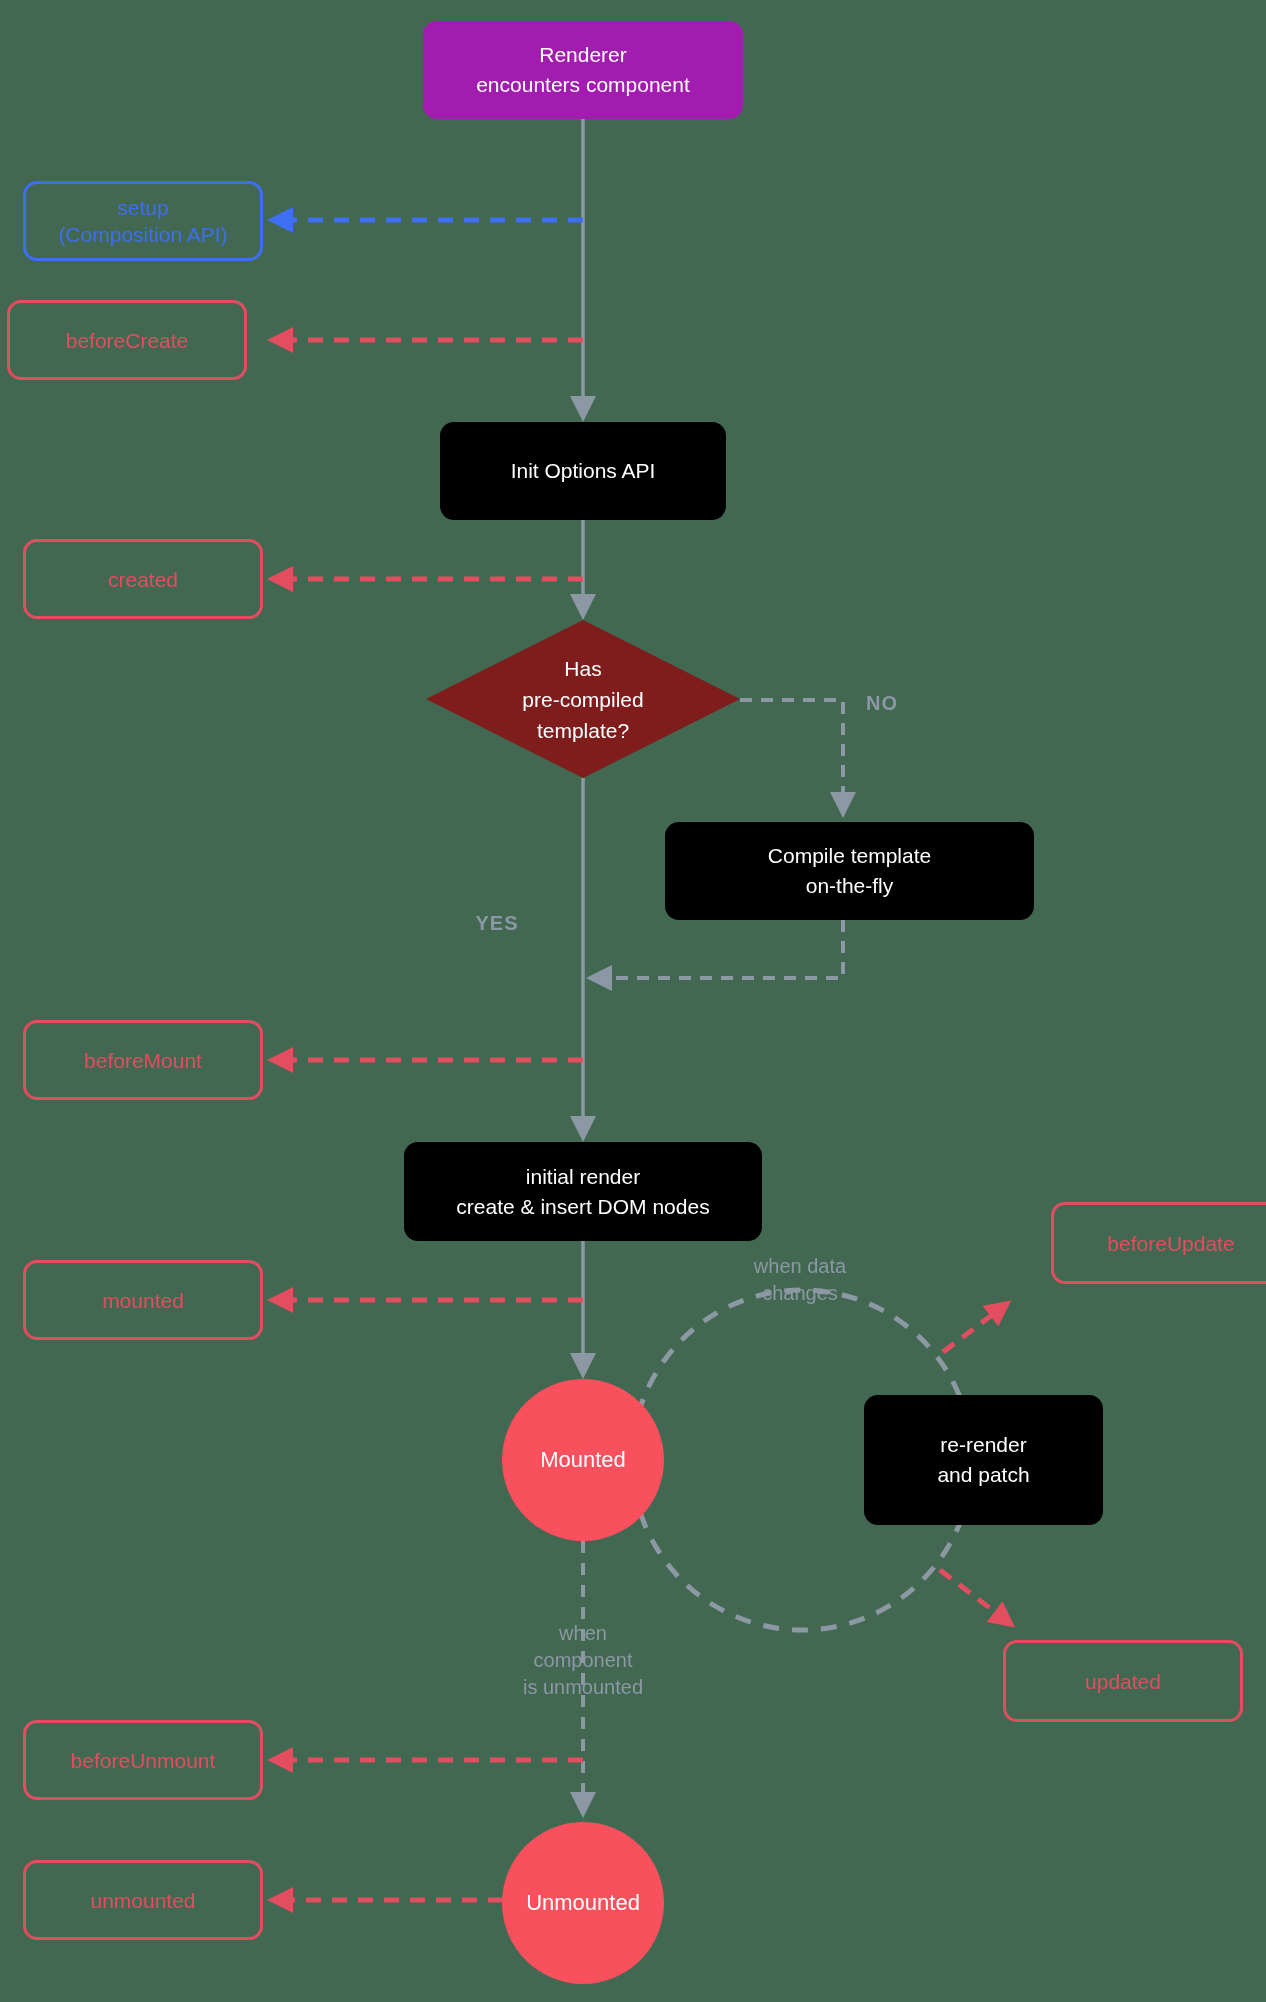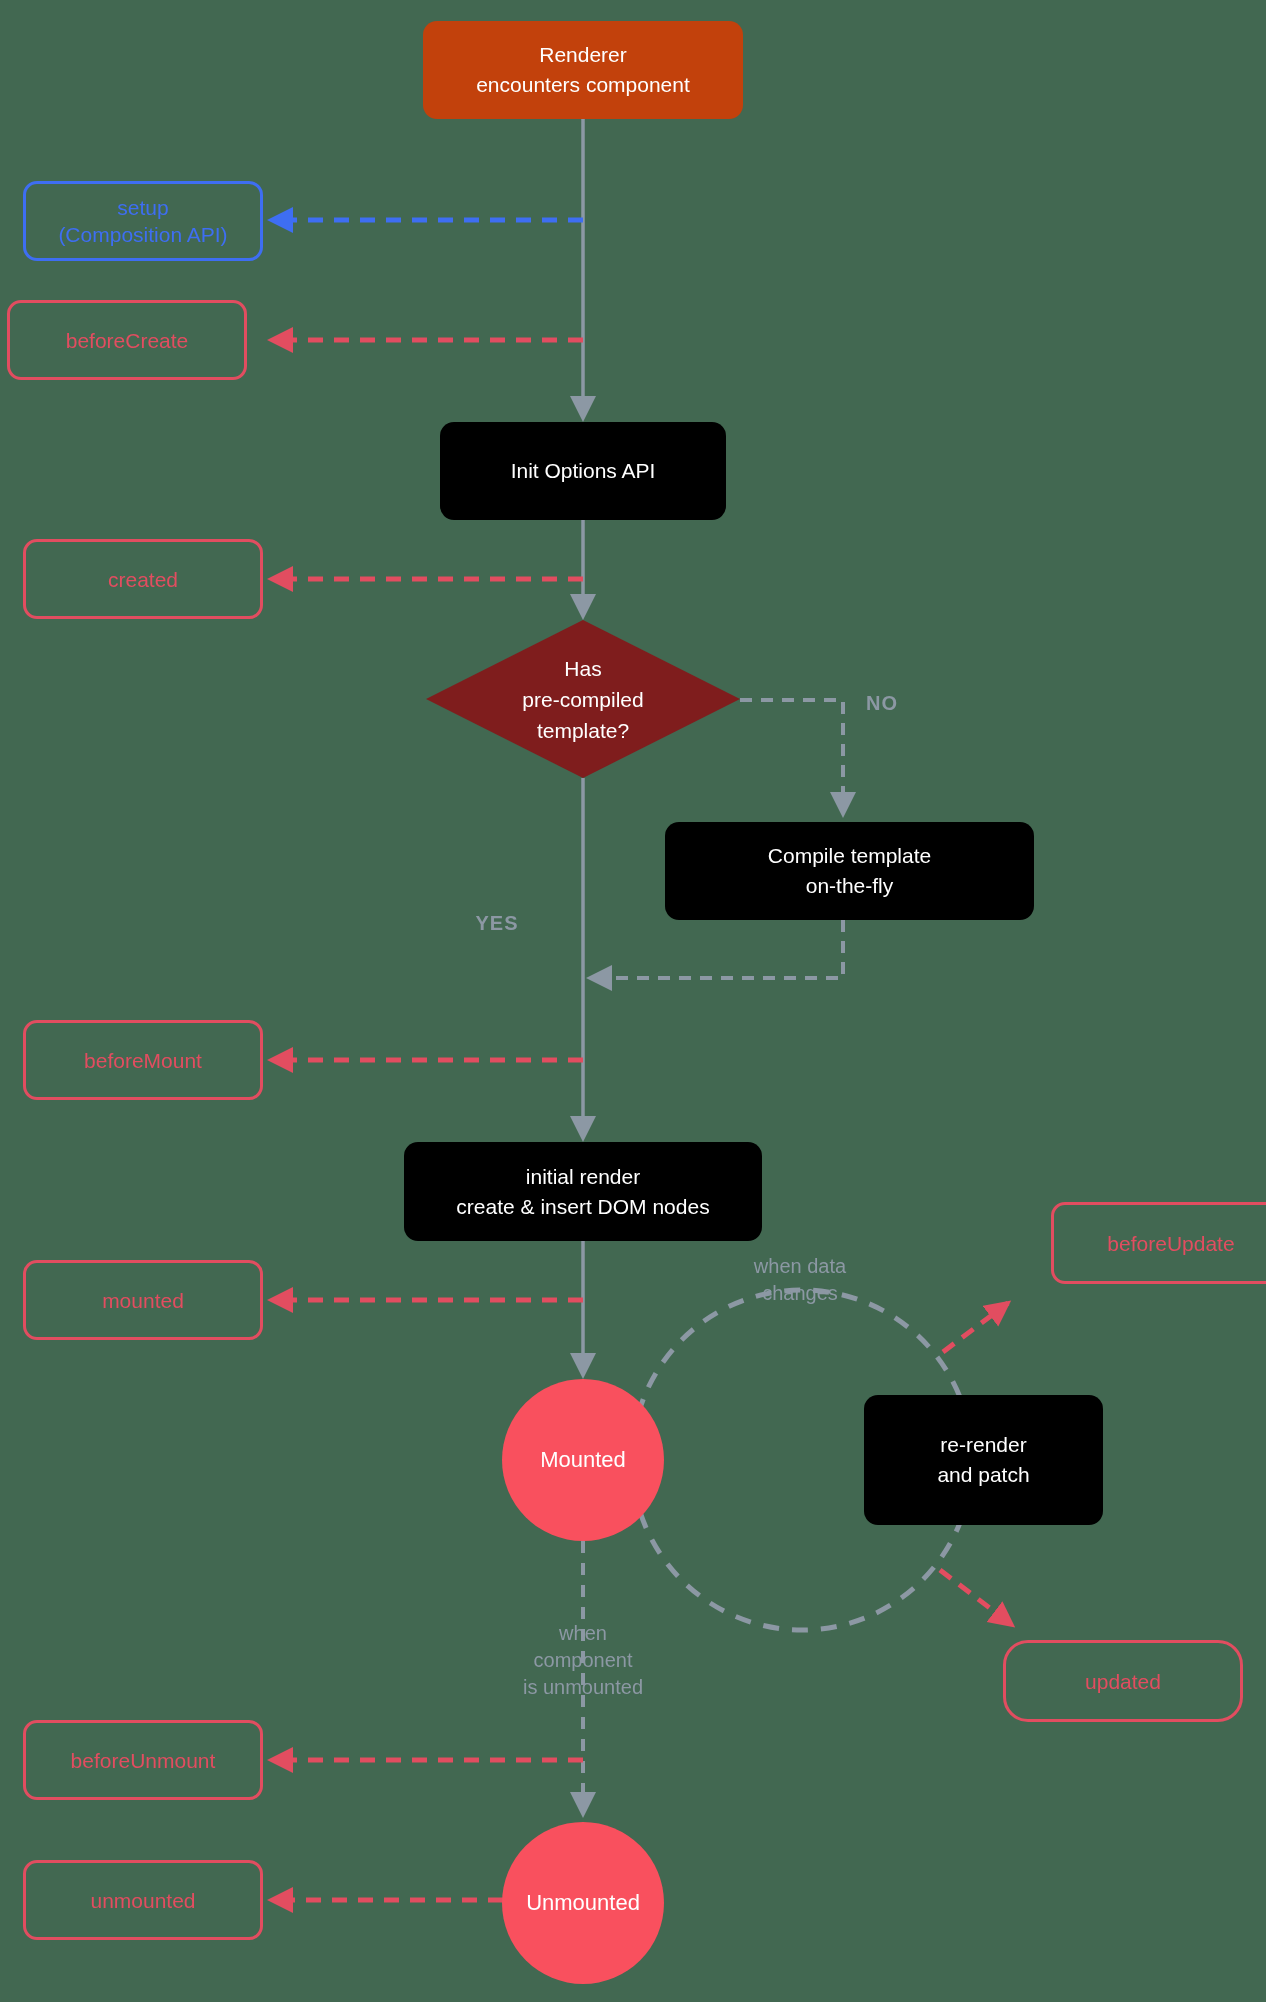--- a/index.html
+++ b/index.html
@@ -7,21 +7,21 @@
     position: relative;
     width: 1266px; height: 2002px;
     background: #426851;
     font-family: "Liberation Sans", sans-serif;
     overflow: hidden;
   }
   svg.connectors { position: absolute; left: 0; top: 0; z-index: 1; }
   .node { position: absolute; z-index: 2; display: flex; flex-direction: column;
           align-items: center; justify-content: center; text-align: center; }
   .fill-box { border-radius: 14px; color: #ffffff; font-size: 21px; line-height: 30px; }
-  .blue-fill   { background: #c2410c; }
+  .blue-fill   { background: #a21caf; }
   .green-fill  { background: #000000; }
   .hook-box { border-radius: 14px; border: 3px solid; background: transparent;
               font-size: 21px; line-height: 27px; box-sizing: border-box; }
   .hook-red  { border-color: #e24d60; color: #e24d60; }
   .hook-blue { border-color: #3e6ef2; color: #3e6ef2; }
   .diamond { clip-path: polygon(50% 0, 100% 50%, 50% 100%, 0 50%);
              background: #7f1d1d; color: #ffffff; font-size: 21px; line-height: 31px; }
   .circle { border-radius: 50%; background: #f9505e; color: #ffffff; font-size: 22px; }
   .glabel { position: absolute; z-index: 2; color: #8c98a4; text-align: center; }
   .glabel.bold { font-weight: bold; font-size: 20px; letter-spacing: 1px; }
@@ -34,21 +34,21 @@
   #initOptions   { left: 440px;  top: 422px;  width: 286px; height: 98px; }
   #created       { left: 23px;   top: 539px;  width: 240px; height: 80px; }
   #diamond       { left: 426px;  top: 620px;  width: 314px; height: 158px; }
   #compile       { left: 665px;  top: 822px;  width: 369px; height: 98px; }
   #beforeMount   { left: 23px;   top: 1020px; width: 240px; height: 80px; }
   #initialRender { left: 404px;  top: 1142px; width: 358px; height: 99px; }
   #mountedHook   { left: 23px;   top: 1260px; width: 240px; height: 80px; }
   #mountedState  { left: 502px;  top: 1379px; width: 162px; height: 162px; }
   #beforeUpdate  { left: 1051px; top: 1202px; width: 240px; height: 82px; }
   #reRender      { left: 864px;  top: 1395px; width: 239px; height: 130px; }
-  #updated       { left: 1003px; top: 1640px; width: 240px; height: 82px; border-radius: 25px; }
+  #updated       { left: 1003px; top: 1640px; width: 240px; height: 82px; }
   #beforeUnmount { left: 23px;   top: 1720px; width: 240px; height: 80px; }
   #unmountedState{ left: 502px;  top: 1822px; width: 162px; height: 162px; }
   #unmountedHook { left: 23px;   top: 1860px; width: 240px; height: 80px; }
 
   #labelNo        { left: 852px; top: 692px;  width: 60px; }
   #labelYes       { left: 462px; top: 912px;  width: 70px; }
   #labelWhenData  { left: 700px; top: 1253px; width: 200px; }
   #labelWhenUnmounted { left: 483px; top: 1620px; width: 200px; }
 </style>
 </head>

